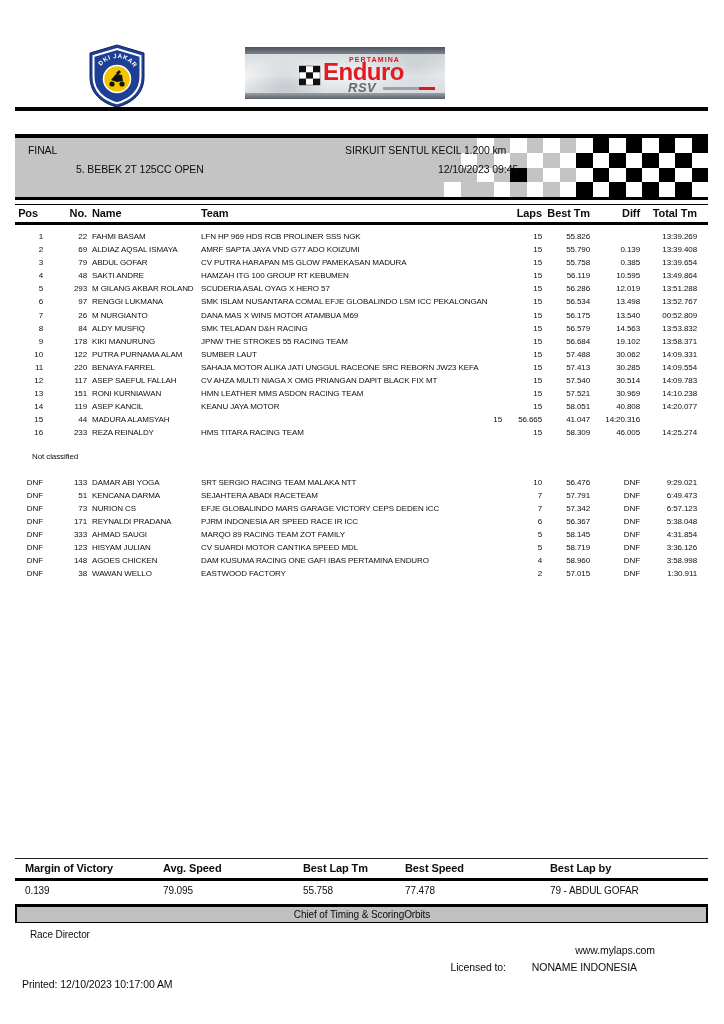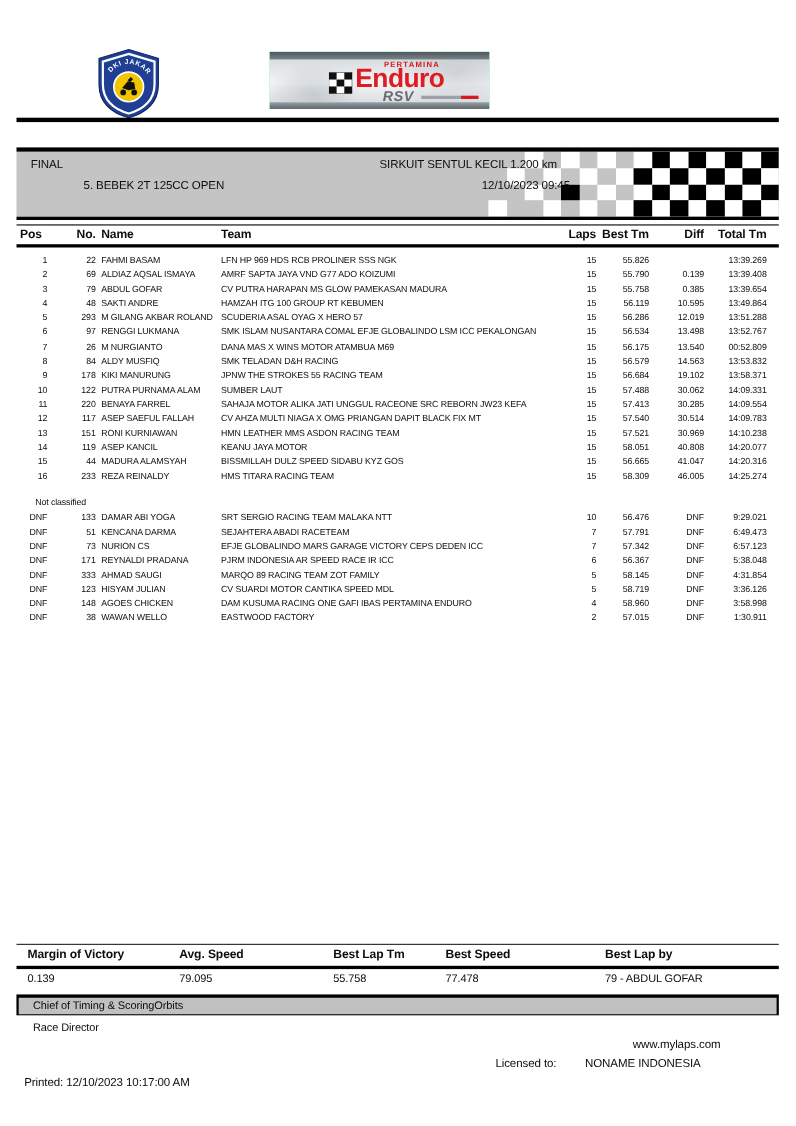--- a/index.html
+++ b/index.html
@@ -62,35 +62,35 @@
   .trow { display:grid; grid-template-columns:26px 44px 112px 1fr 40px 48px 50px 57px;
           padding:0 11px 0 2px; height:13.1px; line-height:13.1px; font-size:8px; white-space:nowrap; }
   .cell { overflow:visible; white-space:nowrap; }
   .c-pos,.c-no,.c-laps,.c-best,.c-diff,.c-total { text-align:right; }
   .c-name { padding-left:5px; } .c-team { padding-left:2px; }
   .h-name { padding-left:5px; } .h-team { padding-left:2px; }
   .h-pos { direction:rtl; overflow:hidden; width:21px; white-space:nowrap; }
   .h-no,.h-laps,.h-best,.h-diff,.h-total { text-align:right; }
   #tbody { margin-top:5px; }
   #not-classified-label { margin-top:10px; margin-left:17px; font-size:8px; height:13px; line-height:13px; }
-  #tbody-dnf { margin-top:1px; }
+  #tbody-dnf { margin-top:13px; }
 
   
   #stats-section { left:15px; top:858px; width:693px; }
   .stats-thin { border-top:1px solid #222; }
   .stats-head { display:grid; grid-template-columns:138px 140px 102px 145px auto;
                 padding-left:10px; height:19px; line-height:19px; font-size:11px; font-weight:bold; }
   .stats-thick { height:2.5px; background:#000; }
   .stats-vals { display:grid; grid-template-columns:138px 140px 102px 145px auto;
                 padding-left:10px; height:16px; line-height:16px; font-size:10px; margin-top:2px; }
 
   
   #chief-bar { left:15px; top:904px; width:693px; height:19px; background:#c0c0c0;
                border:2px solid #000; border-top-width:3.5px; border-bottom-width:1.5px;
-               display:flex; justify-content:flex-start; align-items:center;
+               display:flex; justify-content:center; align-items:center;
                padding:0 12px 0 13px; font-size:10px; }
   #race-director { left:30px; top:929px; font-size:10px; }
   #mylaps { top:944px; right:69px; font-size:10.5px; }
   #licensed { top:961px; right:87px; font-size:10.5px; display:flex; gap:26px; }
   #printed { left:22px; top:978px; font-size:10.5px; }
 </style>
 </head>
 <body>
 
 <div class="abs" id="shield-logo">
@@ -362,21 +362,20 @@
         <div class="cell c-team">KEANU JAYA MOTOR</div>
         <div class="cell c-laps">15</div>
         <div class="cell c-best">58.051</div>
         <div class="cell c-diff">40.808</div>
         <div class="cell c-total">14:20.077</div>
       </div>
       <div class="trow">
         <div class="cell c-pos">15</div>
         <div class="cell c-no">44</div>
         <div class="cell c-name">MADURA ALAMSYAH</div>
-        <div class="cell c-team">BISSMILLAH DULZ SPEED SIDABU KYZ GOS</div>
         <div class="cell c-laps">15</div>
         <div class="cell c-best">56.665</div>
         <div class="cell c-diff">41.047</div>
         <div class="cell c-total">14:20.316</div>
       </div>
       <div class="trow">
         <div class="cell c-pos">16</div>
         <div class="cell c-no">233</div>
         <div class="cell c-name">REZA REINALDY</div>
         <div class="cell c-team">HMS TITARA RACING TEAM</div>

